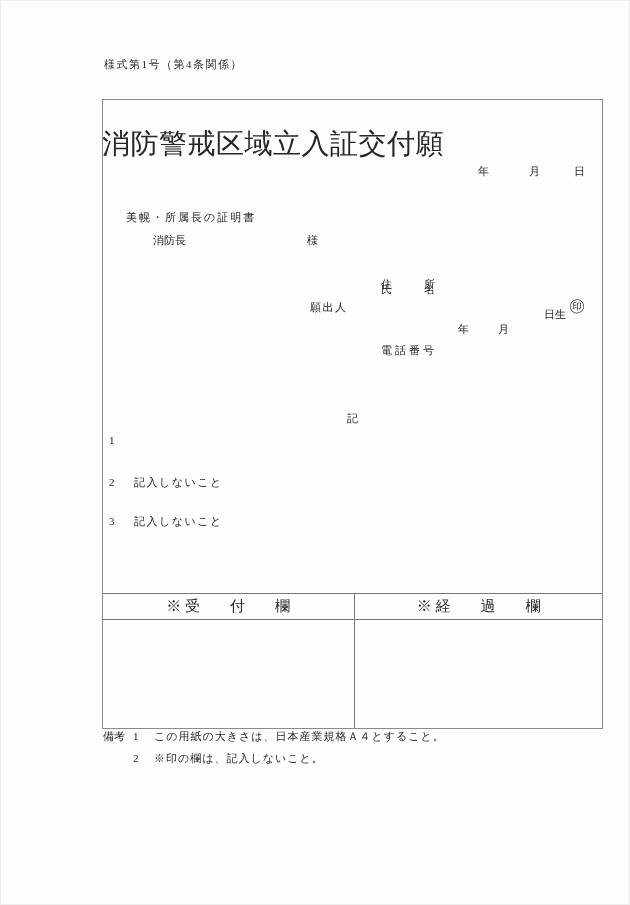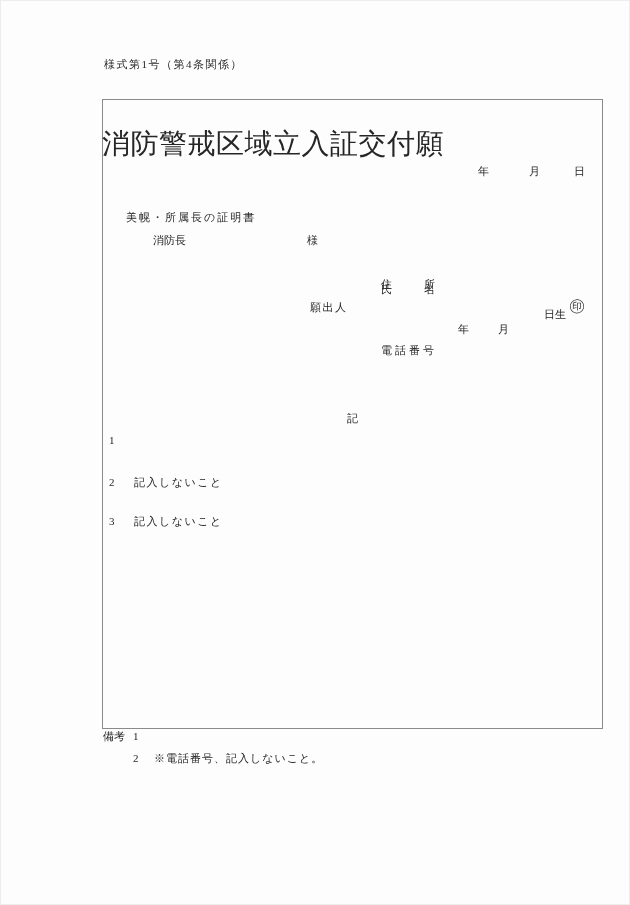--- a/index.html
+++ b/index.html
@@ -107,19 +107,34 @@
   <div class="t" style="left:101px;top:412px;width:501px;text-align:center">記</div>
 
   <span class="t" style="left:108px;top:434px">1</span>
 
   <span class="t" style="left:108px;top:476px">2</span>
   <span class="t" style="left:133px;top:476px;letter-spacing:1.5px">記入しないこと</span>
 
   <span class="t" style="left:108px;top:515px">3</span>
   <span class="t" style="left:133px;top:515px;letter-spacing:1.5px">記入しないこと</span>
 
+  <div class="fill-table">
+    <div class="tr-head">
+      <div class="cell left">
+        <span>※ 受　　付　　欄</span>
+      </div>
+      <div class="cell">
+        <span>※ 経　　過　　欄</span>
+      </div>
+    </div>
+    <div class="tr-body">
+      <div class="cell left"></div>
+      <div class="cell"></div>
+    </div>
+  </div>
 
   <span class="t" style="left:102px;top:730px">備考</span>
   <span class="t" style="left:132px;top:730px">1</span>
+  <span class="t" style="left:153px;top:730px;letter-spacing:1px">この用紙の大きさは、日本産業規格Ａ４とすること。</span>
   <span class="t" style="left:132px;top:752px">2</span>
-  <span class="t" style="left:153px;top:752px;letter-spacing:1px">※電話番号、記入しないこと。</span>
+  <span class="t" style="left:153px;top:752px;letter-spacing:1px">※印の欄は、記入しないこと。</span>
 
 </div>
 
 </body></html>

